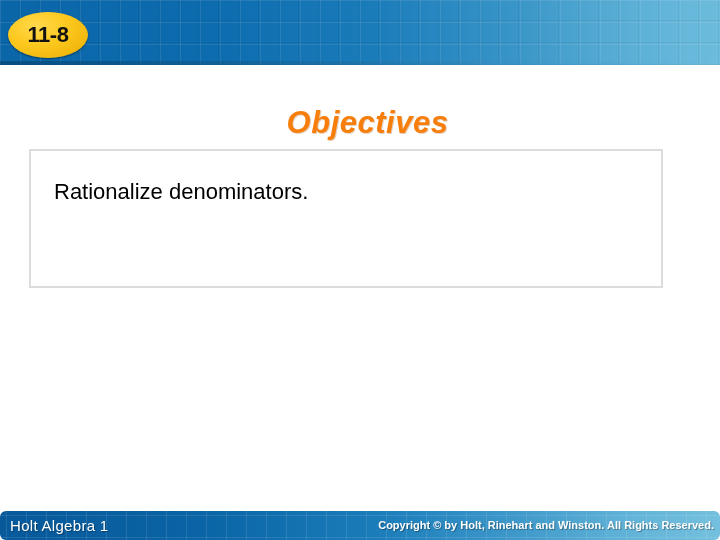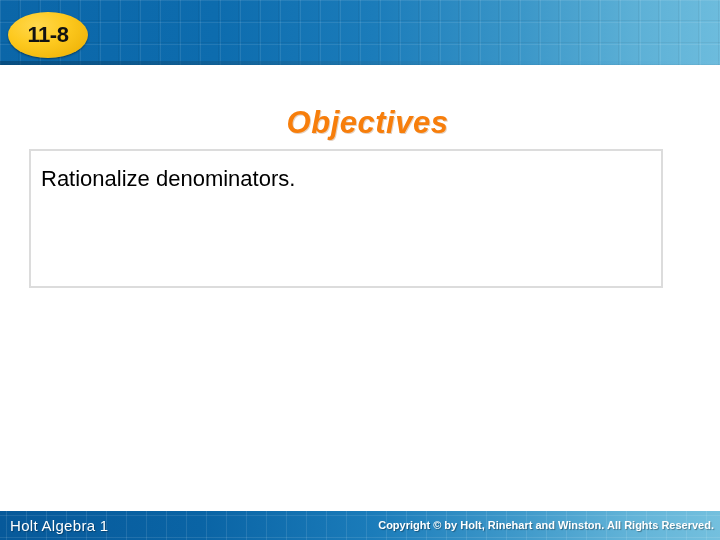--- a/index.html
+++ b/index.html
@@ -126,21 +126,21 @@
     position: absolute;
     left: 29px;
     top: 149px;
     width: 634px;
     height: 139px;
     border: 2px solid #dcdcdc;
     box-sizing: border-box;
     background: #ffffff;
   }
   .objectives-list {
-    margin: 4px;
+    margin: 17px;
     padding: 10px 14px 0 6px;
     list-style: none;
   }
   .objectives-list li {
     font-family: "Liberation Sans", sans-serif;
     font-size: 22px;
     line-height: 28px;
     color: #000000;
     margin: 0 0 4px 0;
   }
@@ -154,20 +154,21 @@
     height: 29px;
     background:
       linear-gradient(90deg,
         #07599a 0%,
         #0a64a5 28%,
         #1b7cba 52%,
         #3f99ca 72%,
         #63b4d8 88%,
         #74c0de 100%);
     overflow: hidden;
+    border-radius: 6px;
   }
   .footer-grid {
     position: absolute;
     left: 0;
     top: 0;
     width: 720px;
     height: 29px;
     background-image:
       linear-gradient(to right, rgba(255,255,255,0.10) 1px, transparent 1px),
       linear-gradient(to bottom, rgba(255,255,255,0.10) 1px, transparent 1px);

